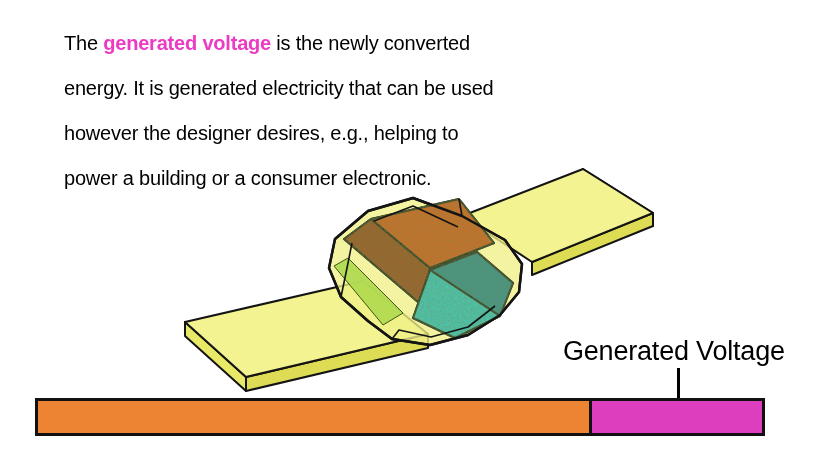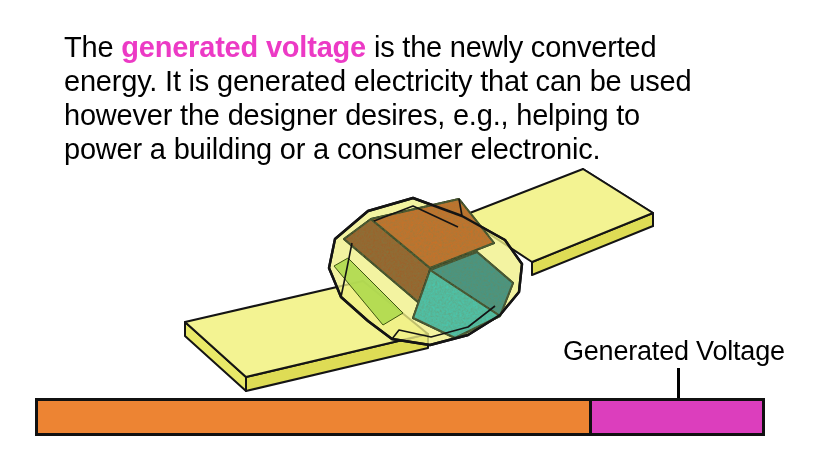--- a/index.html
+++ b/index.html
@@ -6,24 +6,24 @@
   .canvas{
     position:relative;
     width:825px;height:475px;
     background:#ffffff;
     overflow:hidden;
     font-family:"Liberation Sans", sans-serif;
   }
   
   .intro{
     position:absolute;
-    left:64px;top:30px;
+    left:64px;top:21px;
     width:720px;
-    font-size:29px;
-    line-height:34px;
+    font-size:20px;
+    line-height:45px;
     color:#000000;
     white-space:pre-line;
     letter-spacing:-0.2px;
   }
   .intro .hl{font-weight:bold;}
   
   .device-svg{
     position:absolute;left:0;top:0;width:825px;height:475px;
     pointer-events:none;
   }

